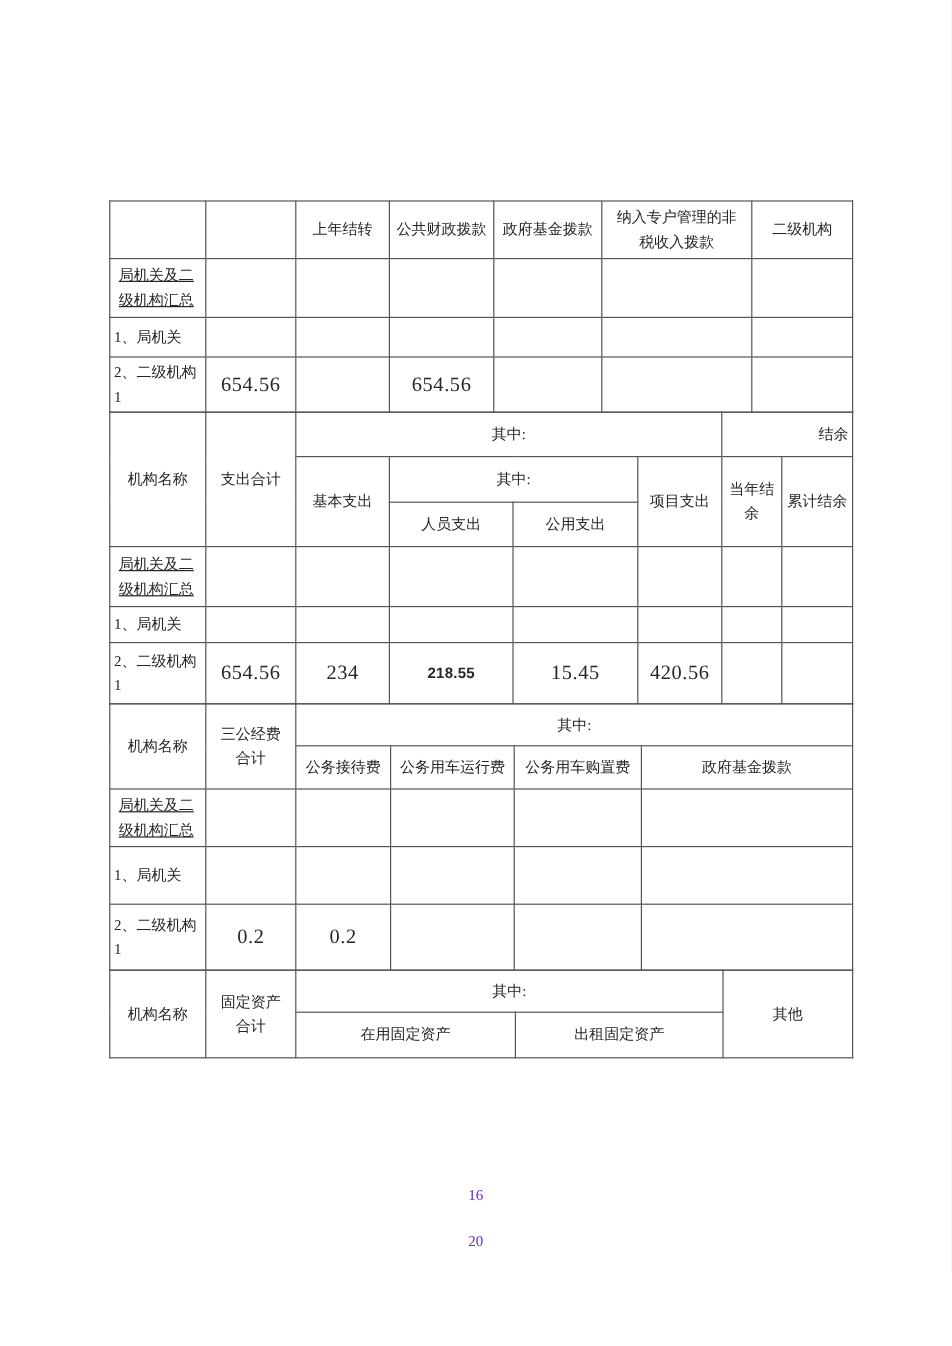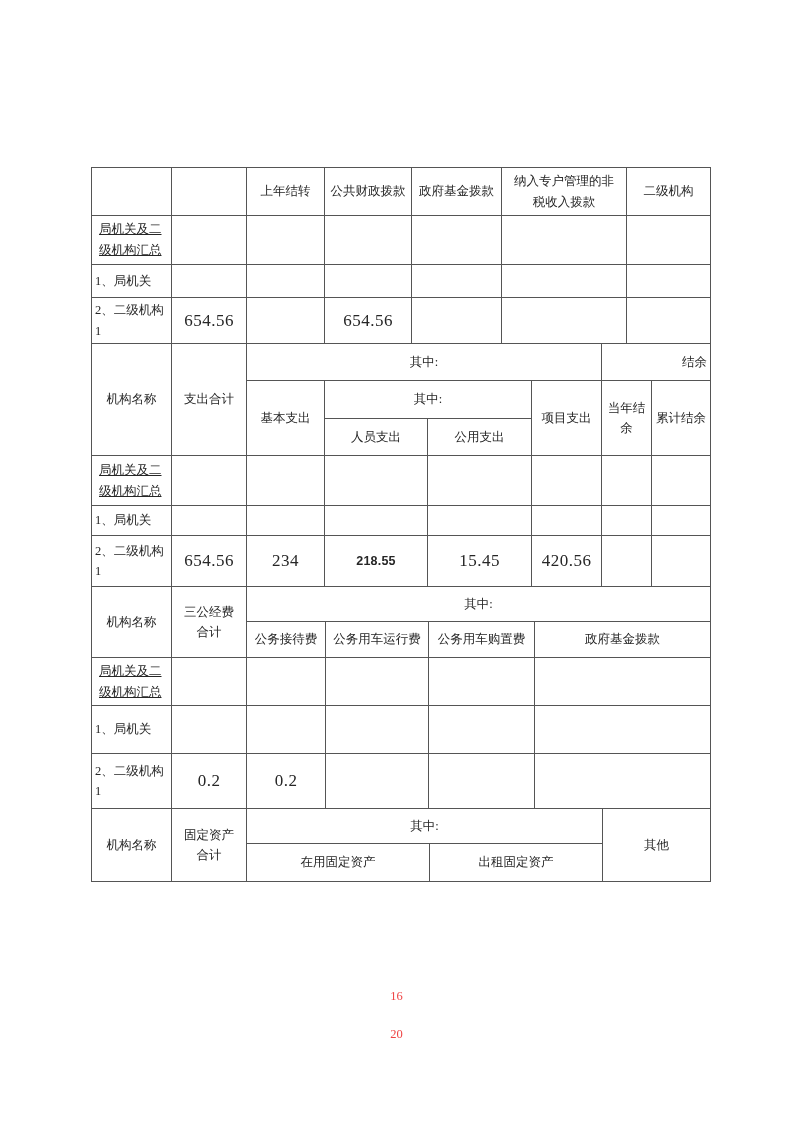--- a/index.html
+++ b/index.html
@@ -22,21 +22,21 @@
   .label-cell{text-align:left;padding:2px 2px 2px 3px;}
   .label-cell.indent{padding-left:7px;text-decoration:underline;}
   .left-head{text-align:right;padding-left:5px;}
   .pad-wrap{padding-left:9px;padding-right:9px;}
   .pad-wrap-wide{padding-left:10px;padding-right:10px;}
   .num{font-family:"Liberation Serif","DejaVu Serif",serif;font-size:17px;letter-spacing:0.5px;}
   .num-alt{font-family:"Liberation Sans","DejaVu Sans",sans-serif;font-weight:700;font-size:12.5px;letter-spacing:0.2px;}
   .title-cell{font-size:14px;letter-spacing:0.5px;}
   .pagenum{
     position:absolute;left:0;right:0;text-align:center;
-    font-size:12.5px;color:#ef4444;
+    font-size:12.5px;color:#6d28d9;
     font-family:"Liberation Serif","DejaVu Serif",serif;
   }
 </style>
 </head>
 <body>
 
 <div class="page">
   <div class="sheet">
 
     <table class="grid">

